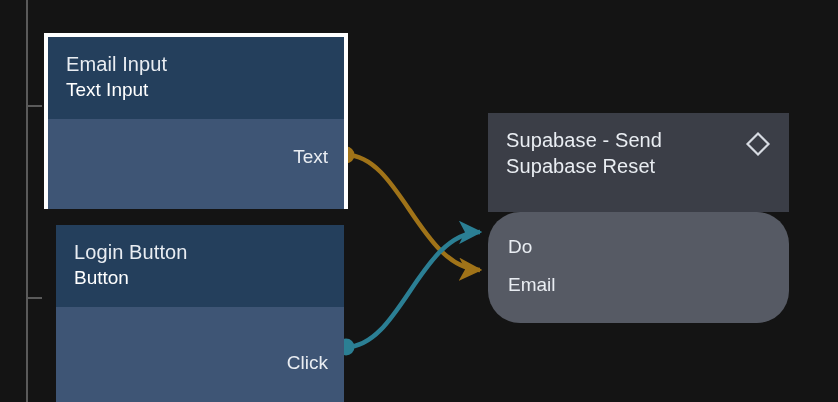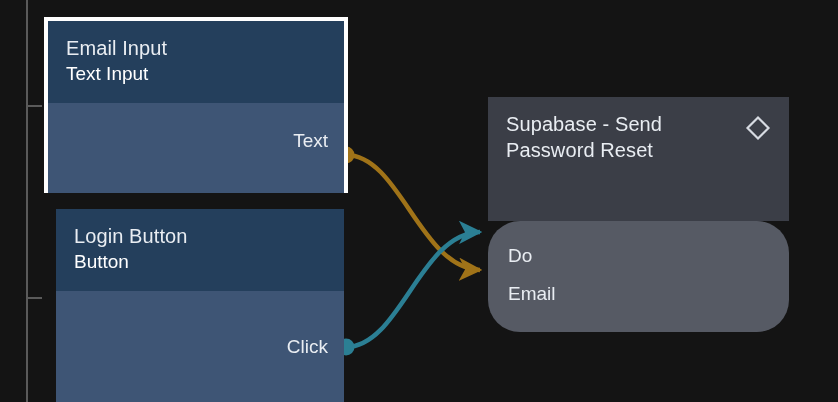--- a/index.html
+++ b/index.html
@@ -41,20 +41,21 @@
     top: 0;
     width: 838px;
     height: 402px;
     pointer-events: none;
   }
 
   
   .node {
     position: absolute;
     box-sizing: border-box;
+    margin-top: 16px;
   }
   .node-header {
     box-sizing: border-box;
     padding: 14px 18px 12px 18px;
     display: flex;
     align-items: flex-start;
     justify-content: space-between;
   }
   .node-title {
     font-size: 20px;
@@ -157,24 +158,24 @@
         <div class="node-title">Login Button</div>
         <div class="node-subtitle">Button</div>
       </div>
     </div>
     <div class="node-body" style="height:111px;">
       <div class="port-out" style="top:45px;text-align:center;">Click</div>
     </div>
   </div>
 
   <div class="node node-grey" style="left:488px; top:97px; width:301px; height:210px;">
-    <div class="node-header" style="height:124px;">
+    <div class="node-header" style="height:99px;">
       <div>
         <div class="node-title">Supabase - Send</div>
-        <div class="node-title">Password Reset</div>
+        <div class="node-title">Supabase Reset</div>
       </div>
       <svg class="diamond-icon" viewBox="0 0 26 26">
         <path d="M13 2.5 L23.5 13 L13 23.5 L2.5 13 Z" fill="none" stroke="#d7dbe2" stroke-width="2.2"></path>
       </svg>
     </div>
     <div class="node-body" style="height:111px;border-radius:32px;">
       <div class="port-in" style="top:24px;">Do</div>
       <div class="port-in" style="top:62px;">Email</div>
     </div>
   </div>

